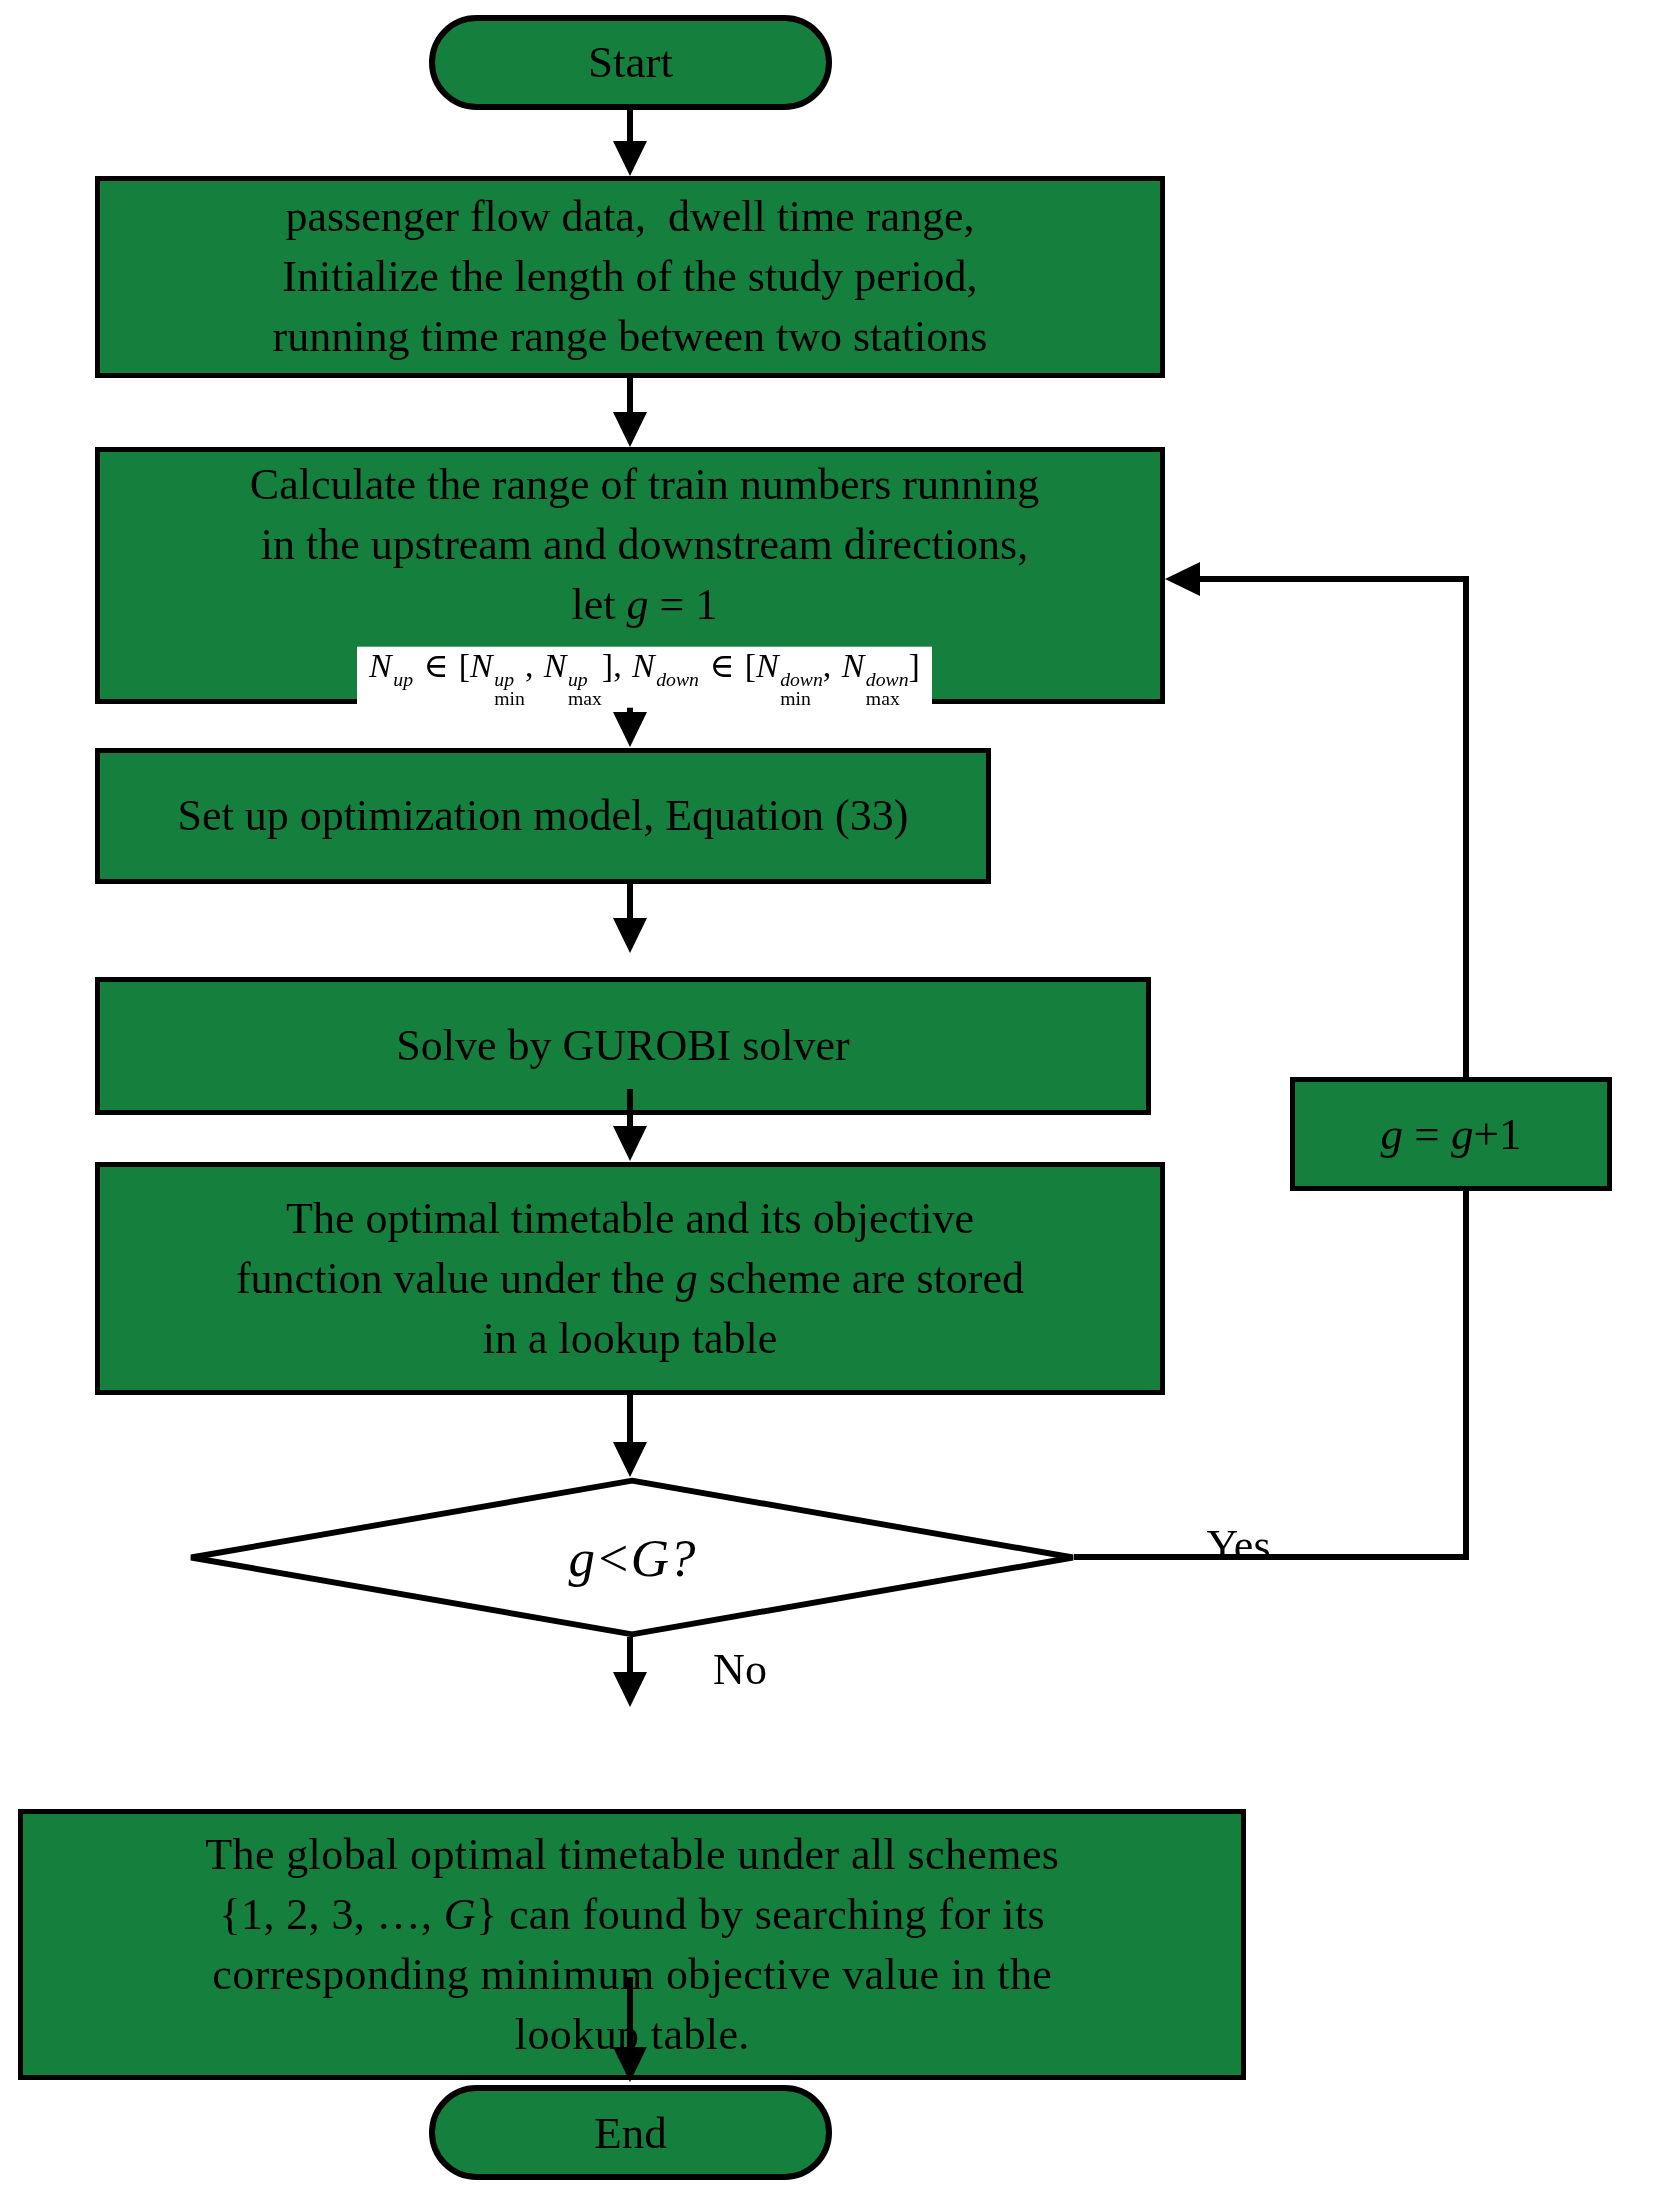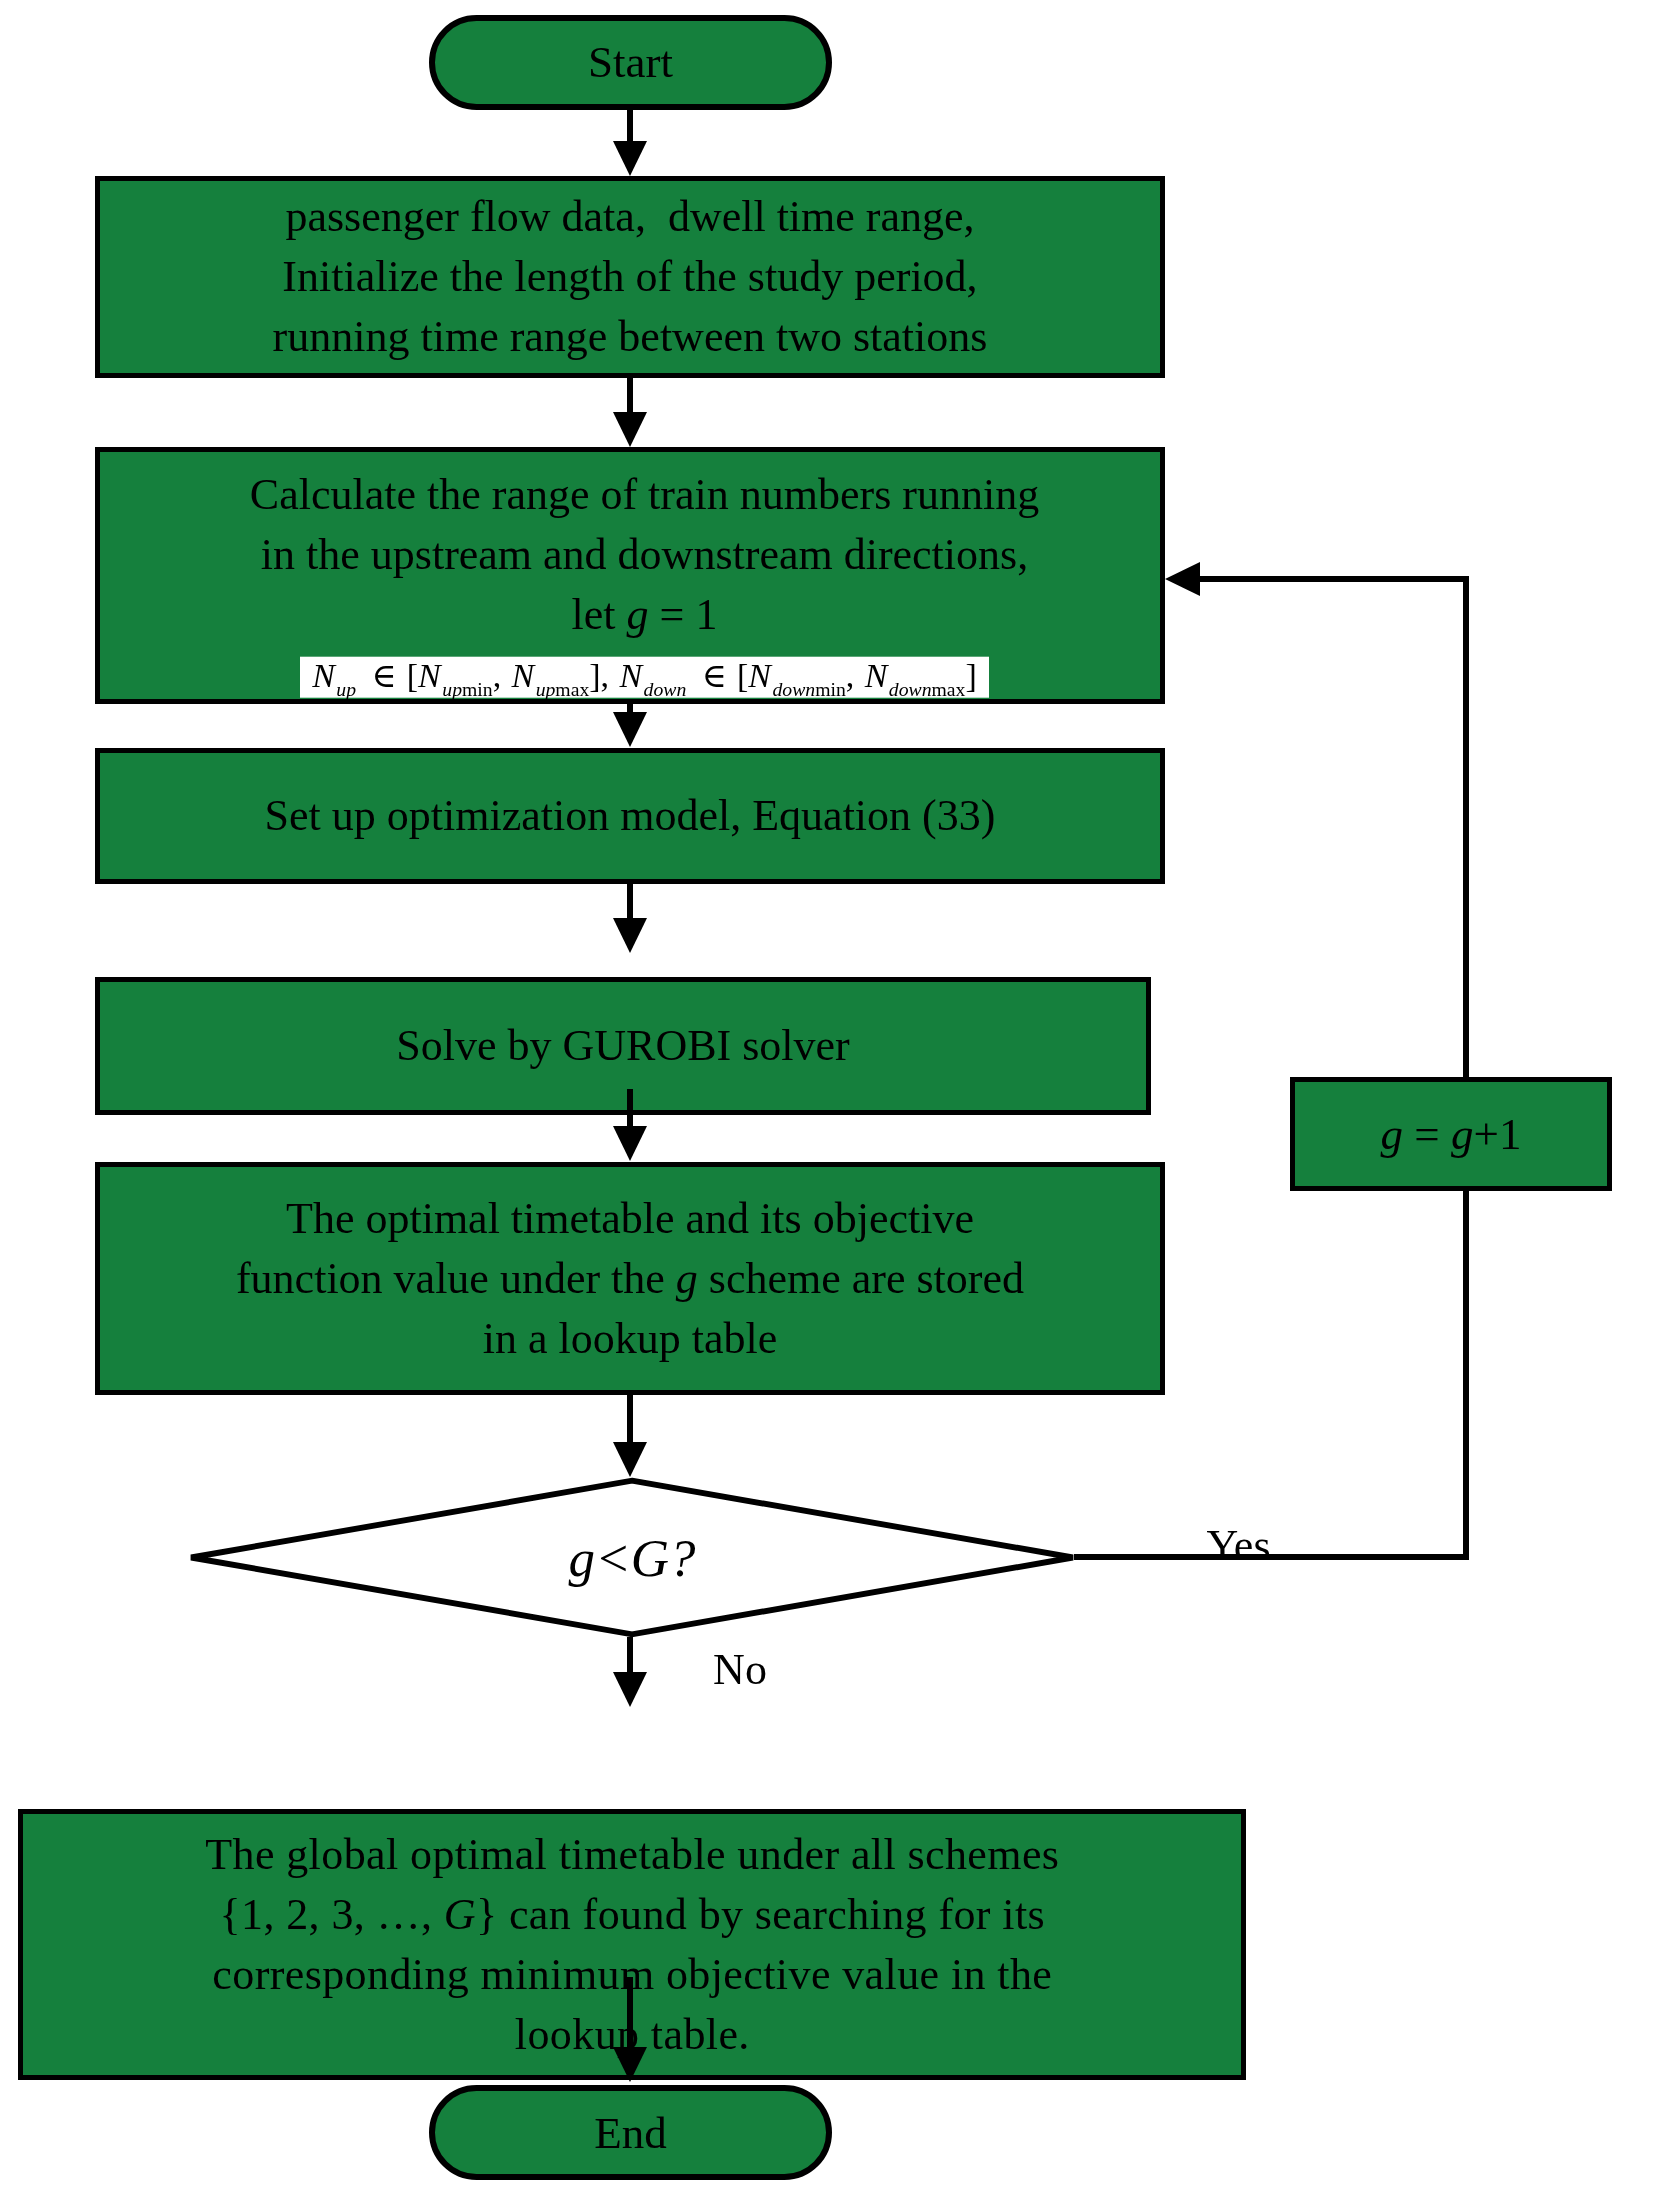--- a/index.html
+++ b/index.html
@@ -64,21 +64,21 @@
     background: #ffffff;
     font-size: 34px;
     line-height: 1.1;
     transform: translateY(11.7px);
     padding: 0 11.7px;
     white-space: nowrap;
   }
   .formula i { font-style: italic; }
   .ss {
     display: inline-flex;
-    flex-direction: row;
+    flex-direction: column;
     align-items: flex-start;
     font-size: 0.58em;
     line-height: 0.95;
     vertical-align: -0.45em;
     margin-left: 1.5px;
     text-align: left;
   }
   .ss .ss-b:empty::before { content: "\00a0"; }
   .fop { margin: 0 10.3px; }
   .fcm { margin-right: 10.3px; }
@@ -129,21 +129,21 @@
           </span></span><span class="fcm">,</span><span class="fn"><i>N</i><span class="ss">
             <i class="ss-t">down</i>
             <span class="ss-b">max</span>
           </span></span><span>]</span>
     </div>
   </div>
 
   <div class="vline" style="left:627px; top:702px; height:16px;"></div>
   <div class="head-down" style="left:613px; top:712px;"></div>
 
-  <div class="node" style="left:95px; top:748px; width:1070px; height:136px;">
+  <div class="node" style="left:95px; top:748px; width:896px; height:136px;">
     <div class="line">Set up optimization model, Equation (33)</div>
   </div>
 
   <div class="vline" style="left:627px; top:882px; height:38px;"></div>
   <div class="head-down" style="left:613px; top:918px;"></div>
 
   <div class="node" style="left:95px; top:953px; width:1056px; height:138px;margin-top:24px;">
     <div class="line">Solve by GUROBI solver</div>
   </div>
 

